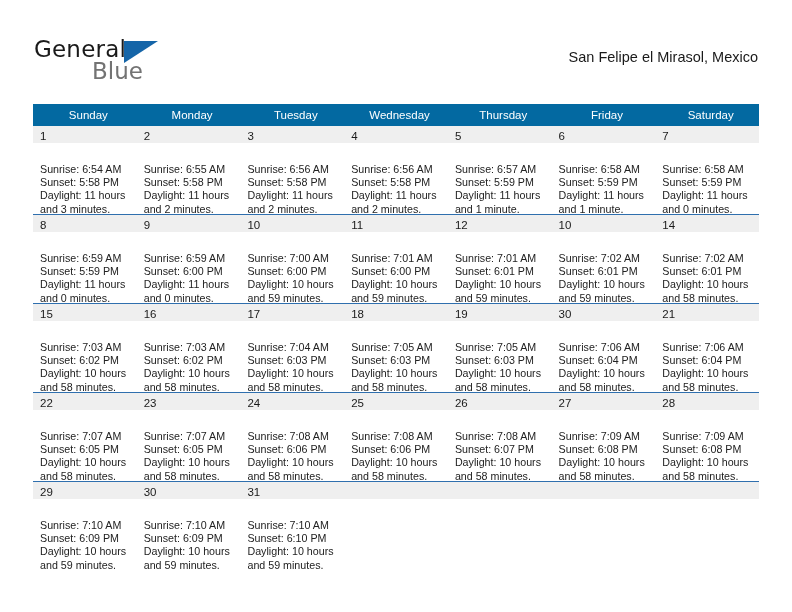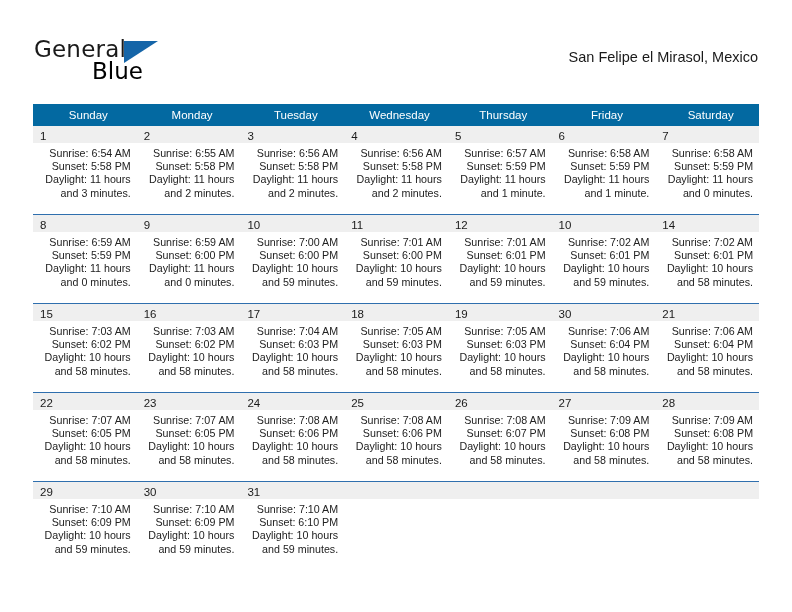--- a/index.html
+++ b/index.html
@@ -53,21 +53,21 @@
     width: 0;
     height: 0;
     border-left: 34px solid #1565a8;
     border-bottom: 22px solid transparent;
   }
   .logo-blue {
     position: absolute;
     left: 58px;
     top: 22px;
     font-size: 23px;
-    color: #000000;
+    color: #737373;
     font-family: "DejaVu Sans", sans-serif;
     line-height: 26px;
   }
 
   .title-wrap {
     position: absolute;
     right: 0;
     top: 0;
     text-align: right;
   }
@@ -128,22 +128,21 @@
     height: 17px;
     padding-left: 7px;
     box-sizing: border-box;
   }
   .day-num {
     font-size: 11.5px;
     line-height: 17px;
     color: #1a1a1a;
   }
   .day-body {
-    padding: 4px 6px 0 7px;
-    text-align: right;
+    padding: 20px 6px 0 7px;
   }
   .day-line {
     font-size: 10.7px;
     line-height: 13.2px;
     color: #222222;
     white-space: nowrap;
   }
 </style>
 </head>
 <body>

